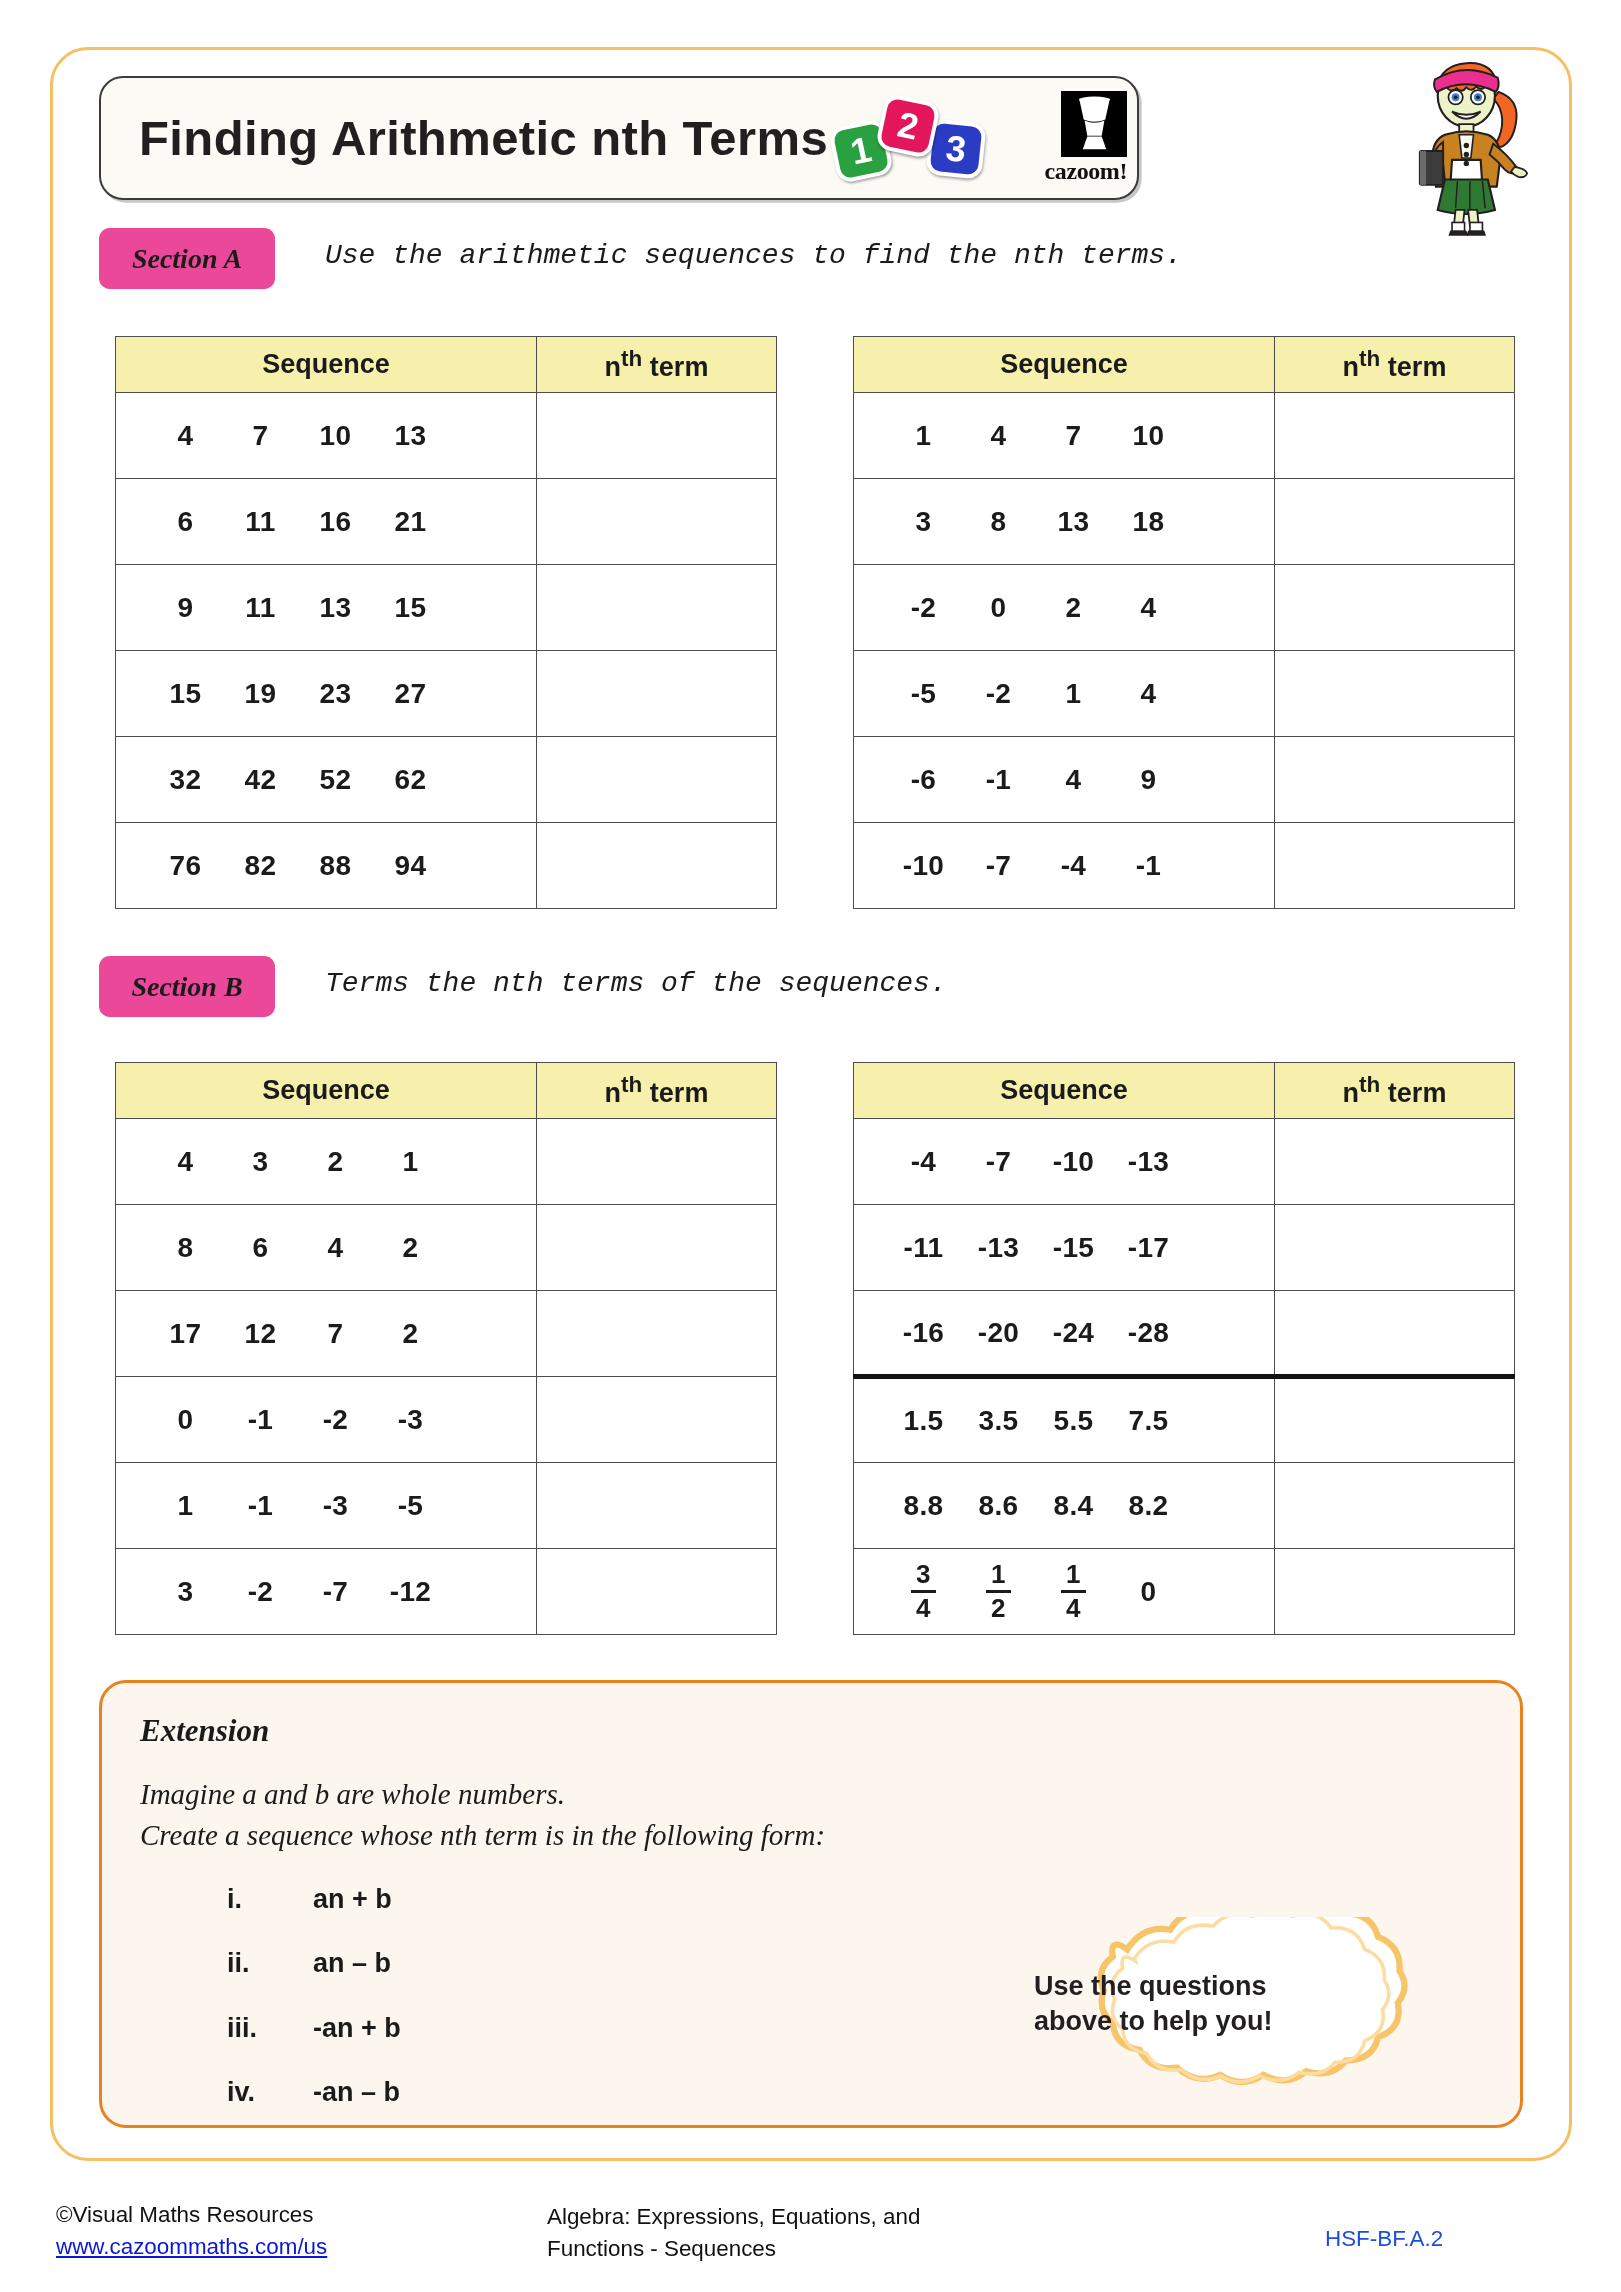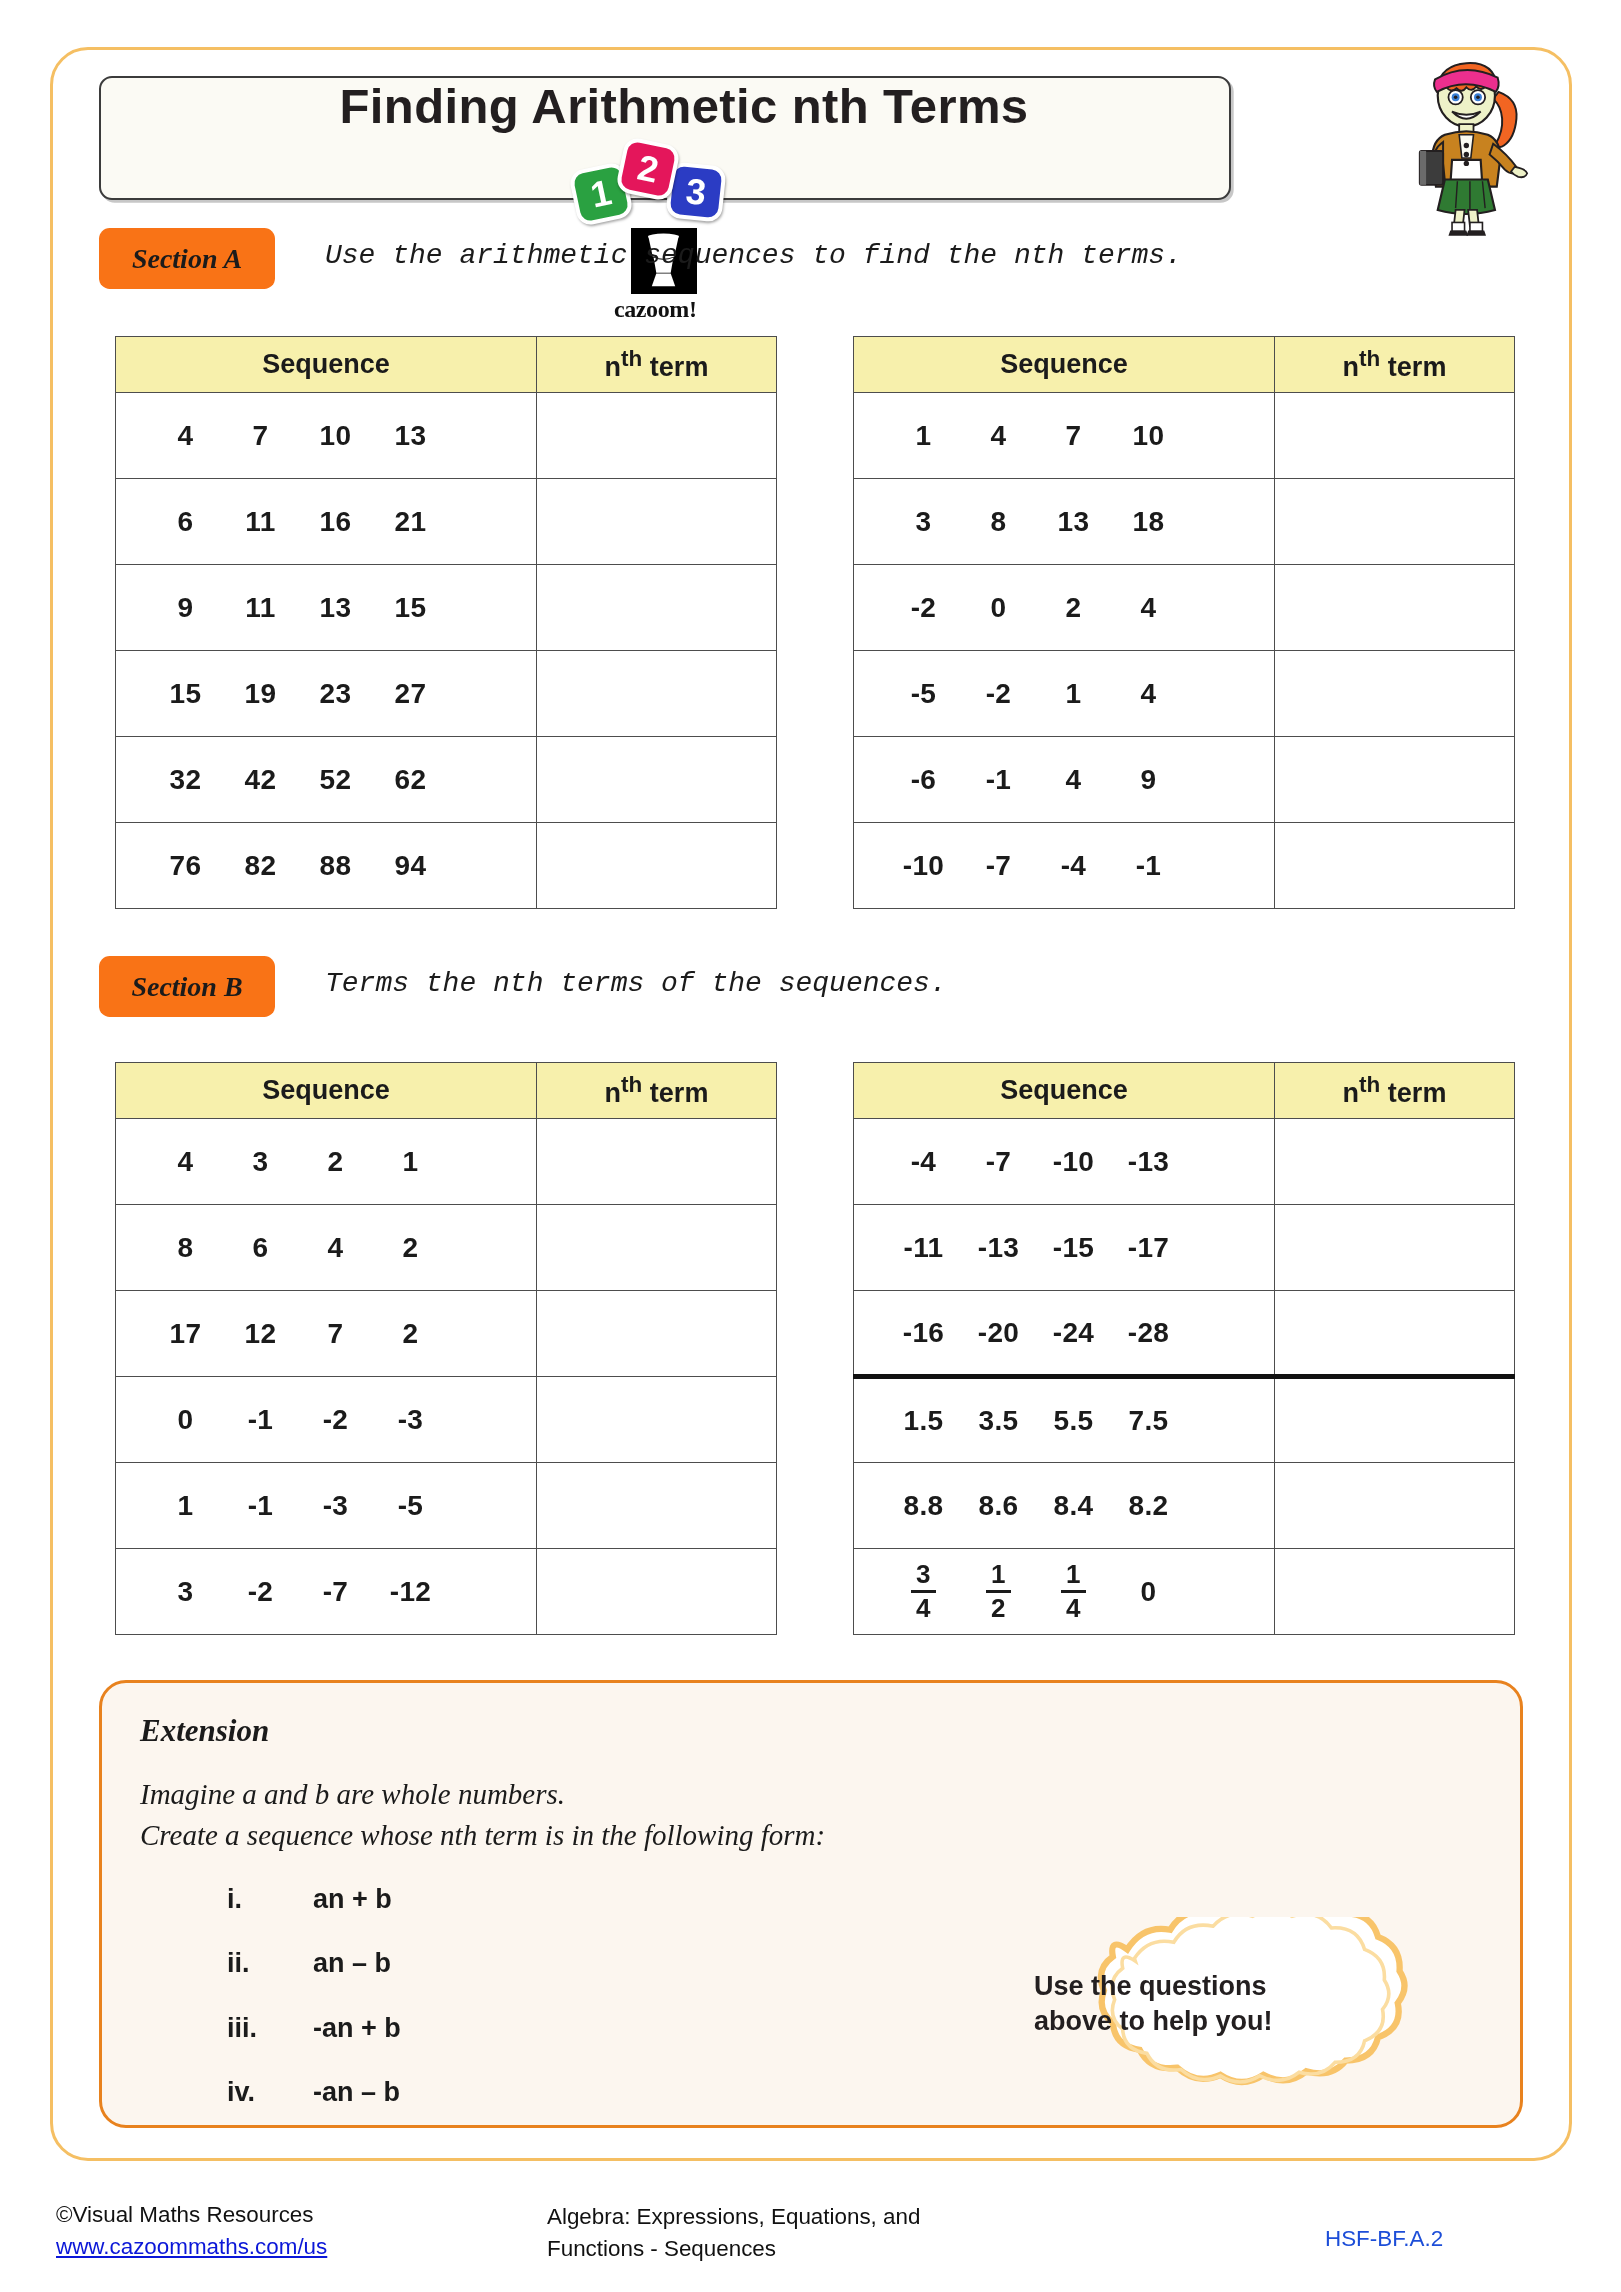--- a/index.html
+++ b/index.html
@@ -23,29 +23,28 @@
     border: 3.6px solid #f5bf63;
     border-radius: 38px;
     background: #ffffff;
   }
 
   
   #header-bar {
     position: absolute;
     left: 99px;
     top: 76px;
-    width: 1132px;
+    width: 1040px;
     height: 124px;
     background: #fbfaf4;
     border: 2.7px solid #3b3b3b;
-    border-radius: 13px;
+    border-radius: 24px;
     display: flex;
     align-items: center;
     box-shadow: 2.7px 2.7px 0 rgba(0,0,0,0.22);
-    flex-direction: column;
   }
   #worksheet-title {
     font-size: 49px;
     font-weight: bold;
     color: #231f20;
     margin-left: 38px;
     letter-spacing: 0.4px;
     flex: 1;
     white-space: nowrap;
   }
@@ -100,21 +99,21 @@
   }
 
   
   #mascot { position: absolute; left: 1393px; top: 45px; width: 161px; height: 193px; }
 
   
   .section-row { position: absolute; left: 99px; width: 1343px; height: 61px; }
   .section-tag {
     position: absolute; left: 0; top: 0;
     width: 176px; height: 61px;
-    background: #f97316;
+    background: #ec4899;
     border-radius: 10.7px;
     display: flex; align-items: center; justify-content: center;
   }
   .section-tag span {
     font-family: "Liberation Serif", serif;
     font-weight: bold; font-style: italic;
     font-size: 28px; color: #1b1b1b;
   }
   .section-instr {
     position: absolute; left: 226px; top: 11.6px;

